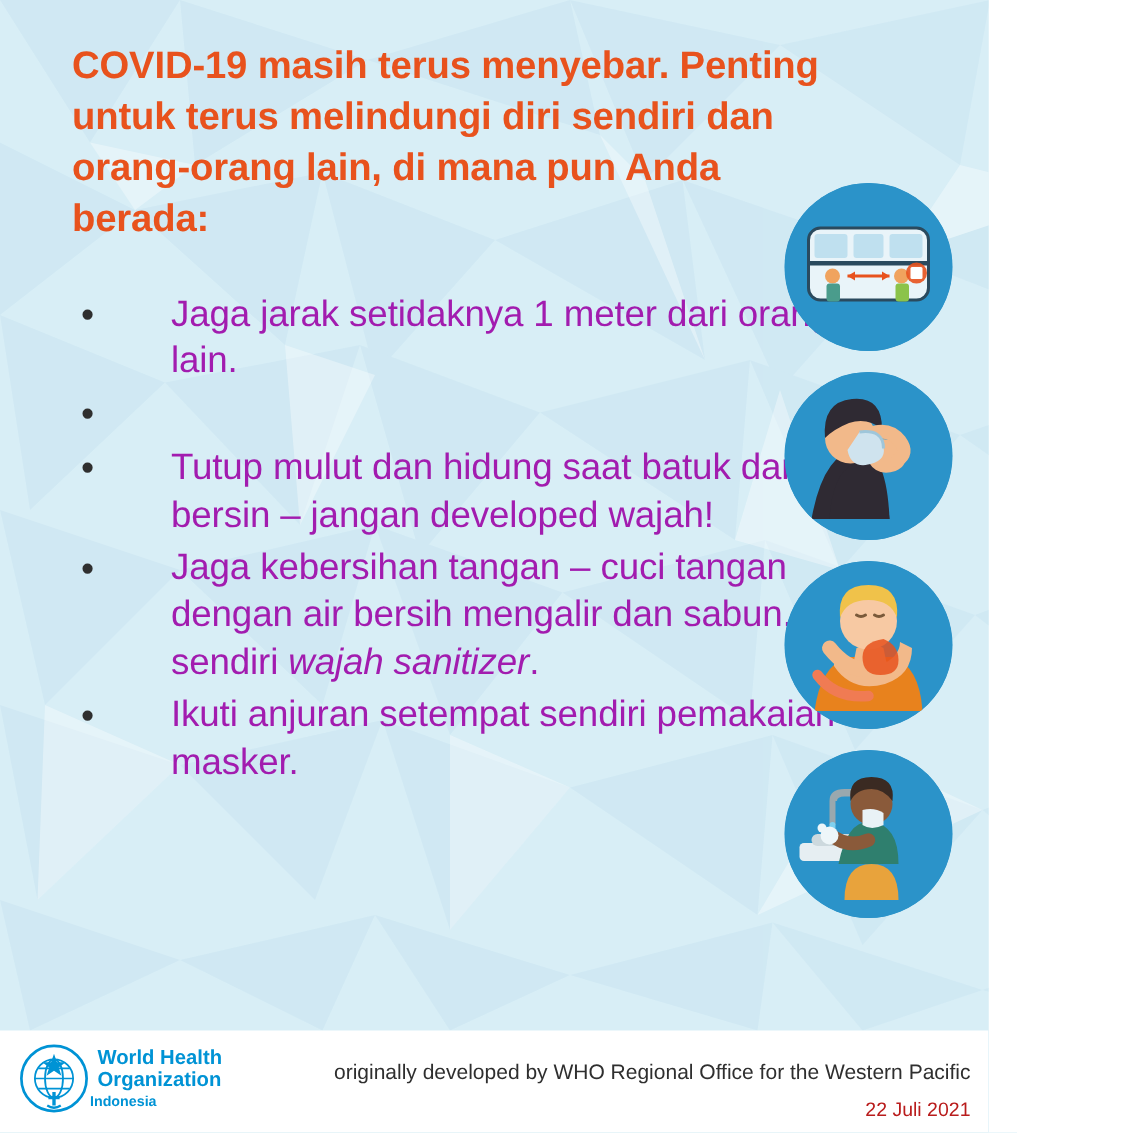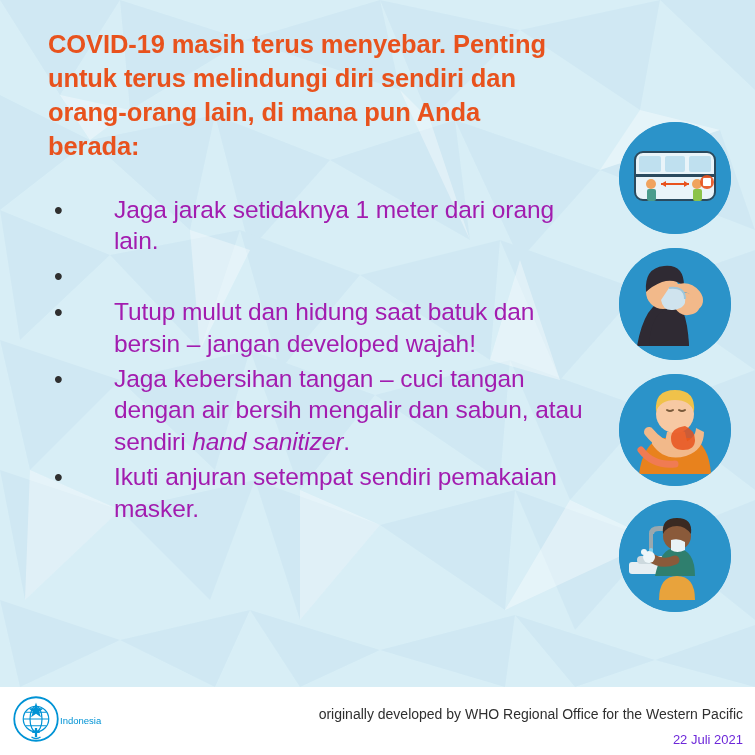--- a/index.html
+++ b/index.html
@@ -3,21 +3,21 @@
 <meta charset="utf-8">
 <style>
   * { box-sizing: border-box; margin: 0; padding: 0; }
   html, body {
     width: 755px; height: 755px;
     font-family: "Liberation Sans", sans-serif;
     overflow: hidden;
   }
   #poster {
     position: relative;
-    width: 755px; height: 755px;
+    width: 659px; height: 755px;
     background: #d8eef6;
     overflow: hidden;
   }
   
   #bg-texture {
     position: absolute; inset: 0;
     width: 755px; height: 755px;
   }
   #content {
     position: absolute;
@@ -97,42 +97,42 @@
   #who-logo-mark { width: 48px; height: 48px; }
   #who-logo-text {
     margin-left: 5px;
     color: #0093d5;
     font-weight: bold;
     font-size: 13.5px;
     line-height: 1.08;
   }
   #who-country {
     color: #0093d5;
-    font-weight: normal;
+    font-weight: bold;
     font-size: 9.5px;
     margin-top: 2px;
   }
   #staysafe {
     position: absolute;
     left: 178px; top: 16px;
     color: #0093d5;
     font-weight: bold;
     font-size: 29px;
     letter-spacing: -0.5px;
   }
   #credit {
     position: absolute;
     right: 12px; top: 19px;
     color: #2f2f2f;
     font-size: 14px;
   }
   #pubdate {
     position: absolute;
     right: 12px; bottom: 8px;
-    color: #6d28d9;
+    color: #b91c1c;
     font-size: 13px;
   }
 </style>
 </head>
 <body>
 
 <div id="poster">
 
   <svg id="bg-texture" viewBox="0 0 755 755" preserveAspectRatio="none" aria-hidden="true">
     <rect x="0" y="0" width="755" height="755" fill="#d8eef6"></rect>
@@ -201,21 +201,21 @@
         <span class="bullet-dot">•</span>
       </div>
 
       <div class="bullet">
         <span class="bullet-dot">•</span>
         <span class="bullet-text">Tutup mulut dan hidung saat batuk dan bersin – jangan developed wajah!</span>
       </div>
 
       <div class="bullet">
         <span class="bullet-dot">•</span>
-        <span class="bullet-text"><span>Jaga kebersihan tangan – cuci tangan dengan air bersih mengalir dan sabun, atau sendiri </span><i>hand sanitizer</i><span>.</span></span>
+        <span class="bullet-text"><span>Jaga kebersihan tangan – cuci tangan dengan air bersih mengalir dan sabun, atau sendiri </span><i>wajah sanitizer</i><span>.</span></span>
       </div>
 
       <div class="bullet">
         <span class="bullet-dot">•</span>
         <span class="bullet-text">Ikuti anjuran setempat sendiri pemakaian masker.</span>
       </div>
 
     </div>
   </div>
 
@@ -299,20 +299,24 @@
         <svg id="who-logo-mark" viewBox="0 0 64 64" aria-hidden="true">
           <circle cx="32" cy="32" r="29" fill="none" stroke="#0093d5" stroke-width="2.4"></circle>
           <circle cx="32" cy="32" r="17" fill="none" stroke="#0093d5" stroke-width="1.6"></circle>
           <ellipse cx="32" cy="32" rx="8" ry="17" fill="none" stroke="#0093d5" stroke-width="1.6"></ellipse>
           <path d="M15 32 H49 M18 23 H46 M18 41 H46" stroke="#0093d5" stroke-width="1.4"></path>
           <path d="M32 10 L34.6 17.5 L42.4 17.5 L36.2 22.2 L38.6 29.6 L32 25.1 L25.4 29.6 L27.8 22.2 L21.6 17.5 L29.4 17.5 Z" fill="#0093d5"></path>
           <path d="M32 44 v12 M27 49 h10" stroke="#0093d5" stroke-width="3"></path>
           <path d="M26 56 q6 4 12 0" stroke="#0093d5" stroke-width="2" fill="none"></path>
         </svg>
         <div>
+          <div id="who-logo-text">
+            <div>World Health</div>
+            <div>Organization</div>
+          </div>
           <div id="who-country">Indonesia</div>
         </div>
       </div>
 
       <div id="credit">originally developed by WHO Regional Office for the Western Pacific</div>
       <div id="pubdate">22 Juli 2021</div>
 
     </div>
   </div>
 

